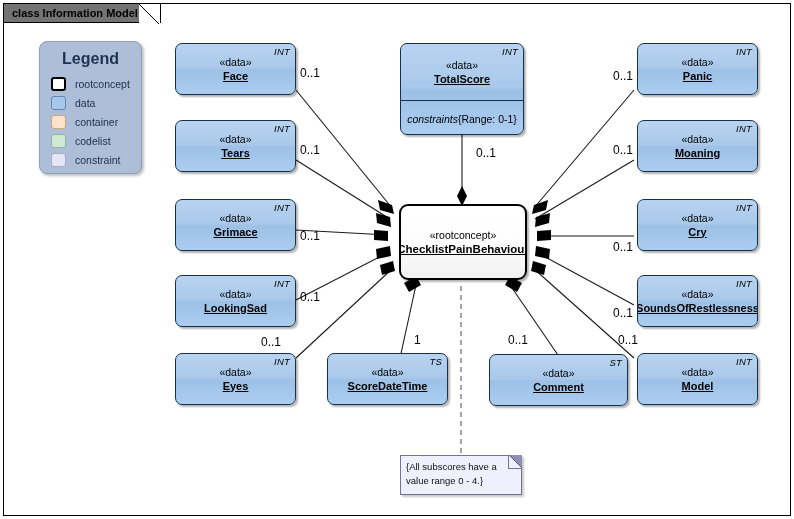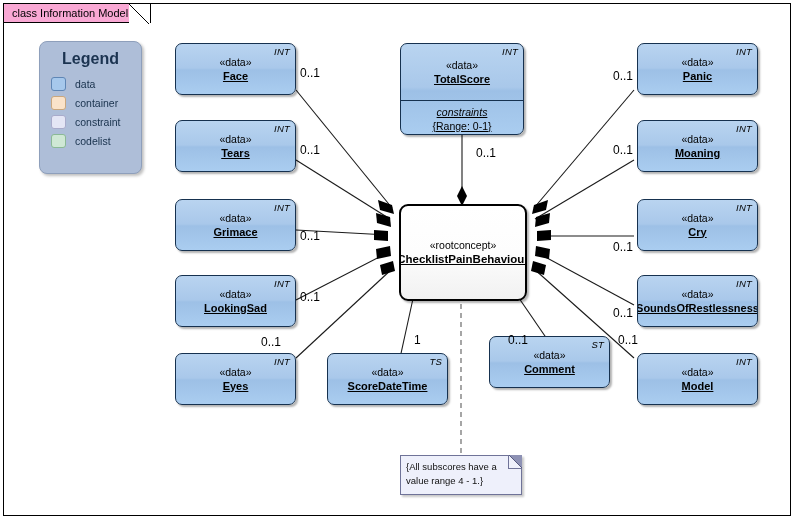--- a/index.html
+++ b/index.html
@@ -22,23 +22,23 @@
     border: 1px solid #000000;
     background: #ffffff;
   }
   .title-tab {
     position: absolute;
     left: 3px; top: 3px;
     height: 20px;
     padding: 0 22px 0 8px;
     border: 1px solid #000000;
     border-bottom: 1px solid #000000;
-    background: #f9a8d4;
+    background: #737373;
     font-size: 11px;
-    font-weight: normal;
+    font-weight: bold;
     color: #000000;
     line-height: 19px;
     white-space: nowrap;
     z-index: 6;
   }
   .title-tab::after {
     content: "";
     position: absolute;
     right: 0; top: 0;
     width: 20px; height: 20px;
@@ -112,24 +112,23 @@
     width: 100%;
     height: 57px;
     position: relative;
     display: flex; flex-direction: column;
     align-items: center; justify-content: center;
     border-bottom: 1.4px solid #16314f;
   }
   .node.compart .seg2 {
     width: 100%;
     flex: 1;
-    display: flex; flex-direction: column;
+    display: flex; flex-direction: row;
     align-items: center; justify-content: center;
     padding-top: 2px;
-    text-decoration: underline;
   }
   .node.compart .seg2 .lbl {
     font-size: 10.5px;
     font-style: italic;
     line-height: 14px;
   }
   .node.compart .seg2 .val {
     font-size: 10.5px;
     line-height: 14px;
   }
@@ -258,38 +257,42 @@
       <polygon points="546,265 533,261 531,271 544,275"></polygon>
       <polygon points="522,283 510,276 505,285 517,292"></polygon>
     </g>
 
     <line x1="461" y1="286" x2="461" y2="455" stroke="#6b6b6b" stroke-width="1.2" stroke-dasharray="5,4" fill="none"></line>
   </svg>
 
   <div class="legend">
     <div class="ltitle">Legend</div>
     <div class="lrow">
+      <span class="sw rootconcept"></span>
+      <span class="ltext">rootconcept</span>
+    </div>
+    <div class="lrow">
       <span class="sw data"></span>
       <span class="ltext">data</span>
     </div>
     <div class="lrow">
       <span class="sw container"></span>
       <span class="ltext">container</span>
     </div>
     <div class="lrow">
+      <span class="sw codelist"></span>
+      <span class="ltext">codelist</span>
+    </div>
+    <div class="lrow">
       <span class="sw constraint"></span>
       <span class="ltext">constraint</span>
     </div>
-    <div class="lrow">
-      <span class="sw codelist"></span>
-      <span class="ltext">codelist</span>
-    </div>
-  </div>
-
-  <div class="node root" style="left:399px; top:204px; width:128px; height:97px;">
+  </div>
+
+  <div class="node root" style="left:399px; top:204px; width:128px; height:76px;">
     <div class="body">
       <div class="stereo">«rootconcept»</div>
       <div class="nm">ChecklistPainBehaviour</div>
     </div>
   </div>
 
   <div class="node compart" style="left:400px; top:43px; width:124px; height:92px;">
     <div class="body">
       <div class="seg1">
         <span class="typ">INT</span>
@@ -344,21 +347,21 @@
   </div>
 
   <div class="node" style="left:327px; top:353px; width:121px; height:52px;">
     <div class="body">
       <span class="typ">TS</span>
       <div class="stereo">«data»</div>
       <div class="nm">ScoreDateTime</div>
     </div>
   </div>
 
-  <div class="node" style="left:489px; top:336px; width:121px; height:52px;">
+  <div class="node" style="left:489px; top:354px; width:139px; height:52px;">
     <div class="body">
       <span class="typ">ST</span>
       <div class="stereo">«data»</div>
       <div class="nm">Comment</div>
     </div>
   </div>
 
   <div class="node" style="left:637px; top:43px; width:121px; height:52px;">
     <div class="body">
       <span class="typ">INT</span>
@@ -408,16 +411,16 @@
   <div class="mult" style="left:613px; top:69px;">0..1</div>
   <div class="mult" style="left:613px; top:143px;">0..1</div>
   <div class="mult" style="left:613px; top:240px;">0..1</div>
   <div class="mult" style="left:613px; top:306px;">0..1</div>
   <div class="mult" style="left:414px; top:333px;">1</div>
   <div class="mult" style="left:508px; top:333px;">0..1</div>
   <div class="mult" style="left:618px; top:333px;">0..1</div>
 
   <div class="note">
     <div class="fold"></div>
-    <div class="ntxt">{All subscores have a value range 4 - 1.}</div>
+    <div class="ntxt">{All subscores have a value range 0 - 4.}</div>
   </div>
 
 </div>
 
 </body></html>

